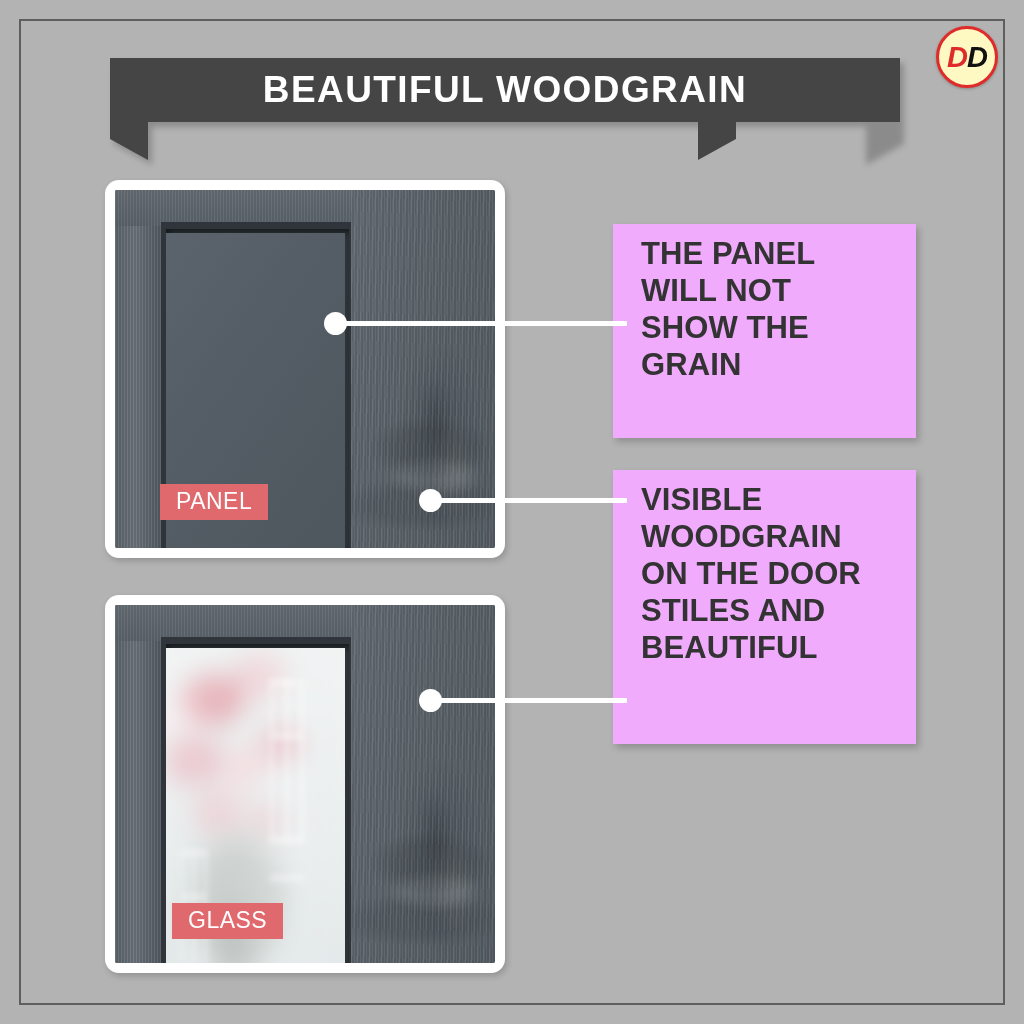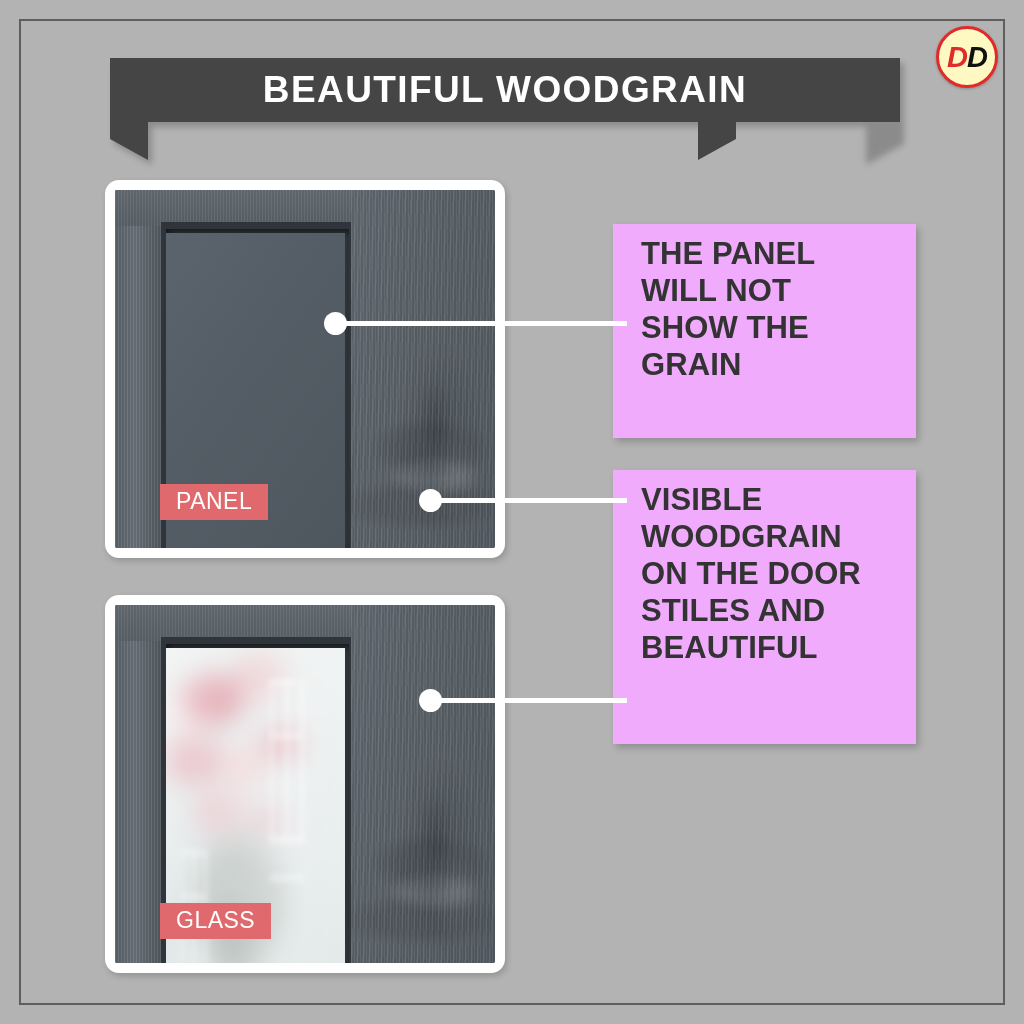--- a/index.html
+++ b/index.html
@@ -245,21 +245,21 @@
     background: #e0696d;
     color: #ffffff;
     font-size: 23px;
     font-weight: normal;
     letter-spacing: .5px;
     padding: 4px 16px 5px 16px;
     z-index: 20;
     white-space: nowrap;
   }
   #tag-panel { left: 160px; top: 484px; }
-  #tag-glass { left: 160px; top: 903px; }
+  #tag-glass { left: 172px; top: 903px; }
 
   
   .callout {
     position: absolute;
     background: #f0abfc;
     box-shadow: 3px 4px 7px rgba(0,0,0,.20);
     padding: 12px 28px;
     z-index: 15;
   }
   .callout p {

